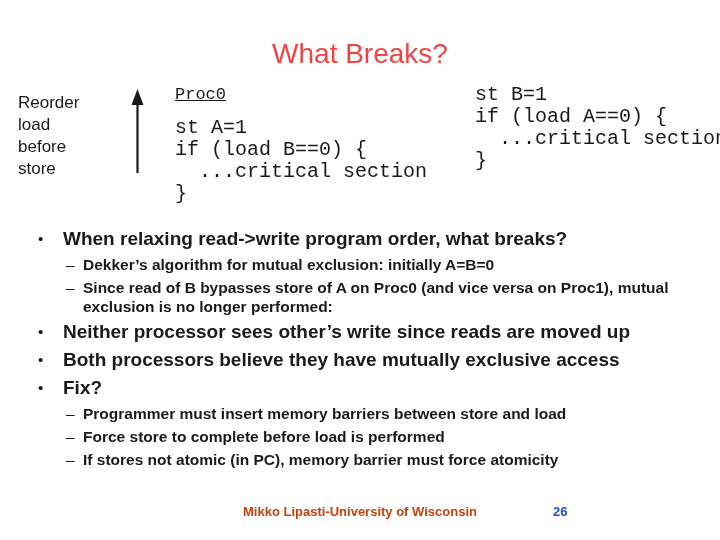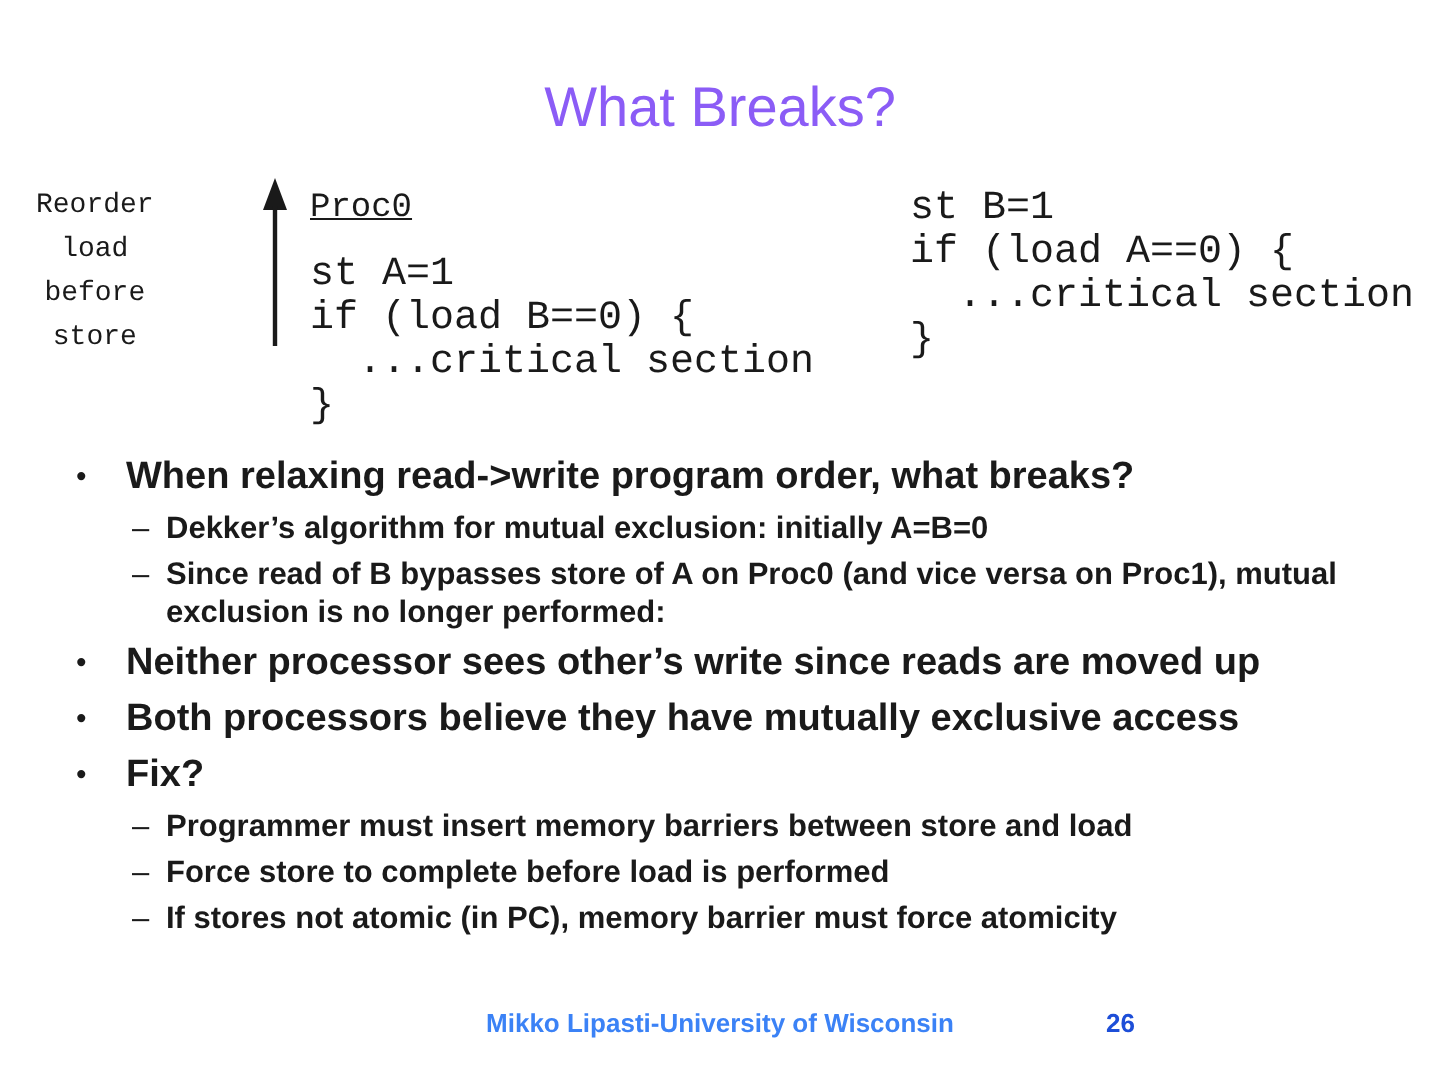--- a/index.html
+++ b/index.html
@@ -15,43 +15,43 @@
     background: #ffffff;
     overflow: hidden;
   }
   .slide-title {
     position: absolute;
     top: 38px; left: 0;
     width: 100%;
     text-align: center;
     font-size: 28px;
     font-weight: 400;
-    color: #8b5cf6;
+    color: #ef4444;
   }
   
   .side-note {
     position: absolute;
     left: 18px; top: 92px;
-    font-family: Liberation Mono, monospace;
-    font-size: 14px;
+    font-family: Liberation Sans, sans-serif;
+    font-size: 17px;
     line-height: 22px;
     white-space: pre;
     margin: 0;
-    text-align: center;
   }
   .reorder-arrow {
     position: absolute;
     left: 129px; top: 89px;
   }
   .proc-block {
     position: absolute;
-    top: 94px;
+    top: 84px;
     font-family: "Liberation Mono", monospace;
     font-size: 17px;
     line-height: 22px;
+    margin-left: 20px;
   }
   .proc-block.proc0 { left: 155px; }
   .proc-block.proc1 { left: 455px; }
   .proc-heading {
     text-decoration: underline;
     margin: 0 0 11px 0;
     white-space: pre;
   }
   .proc-code {
     margin: 0;
@@ -87,21 +87,21 @@
   .bullet-item.level-2 .marker { width: 17px; }
   .bullet-item .btext { flex: 1 1 auto; font-weight: bold; }
   
   .footer-credit {
     position: absolute;
     top: 504px; left: 0;
     width: 100%;
     text-align: center;
     font-size: 13px;
     font-weight: 700;
-    color: #3b82f6;
+    color: #c2410c;
   }
   .page-number {
     position: absolute;
     top: 504px; left: 553px;
     font-size: 13px;
     font-weight: 700;
     color: #1d4ed8;
   }
 </style>
 </head>

